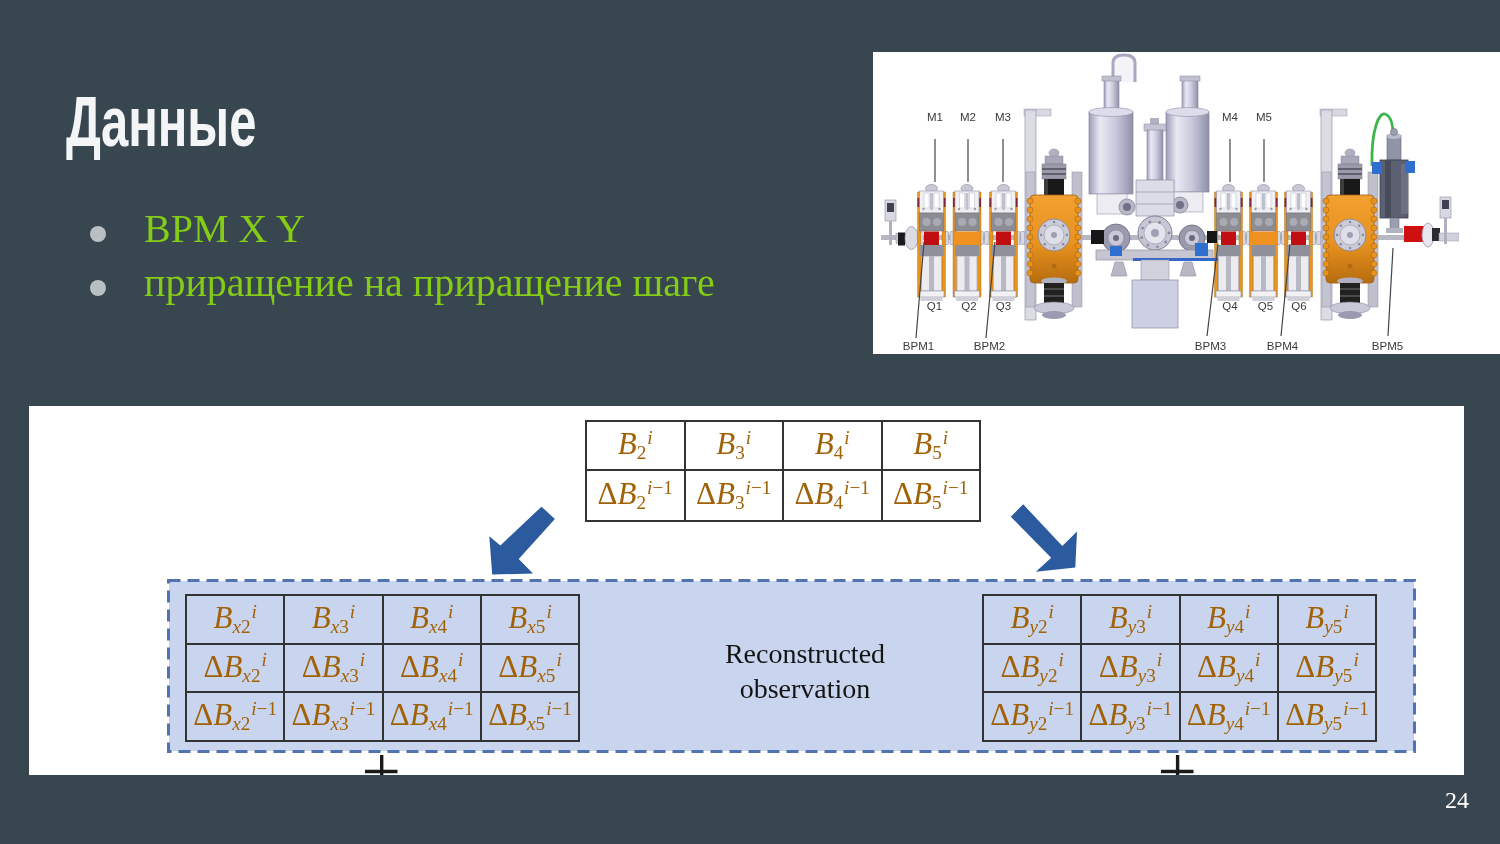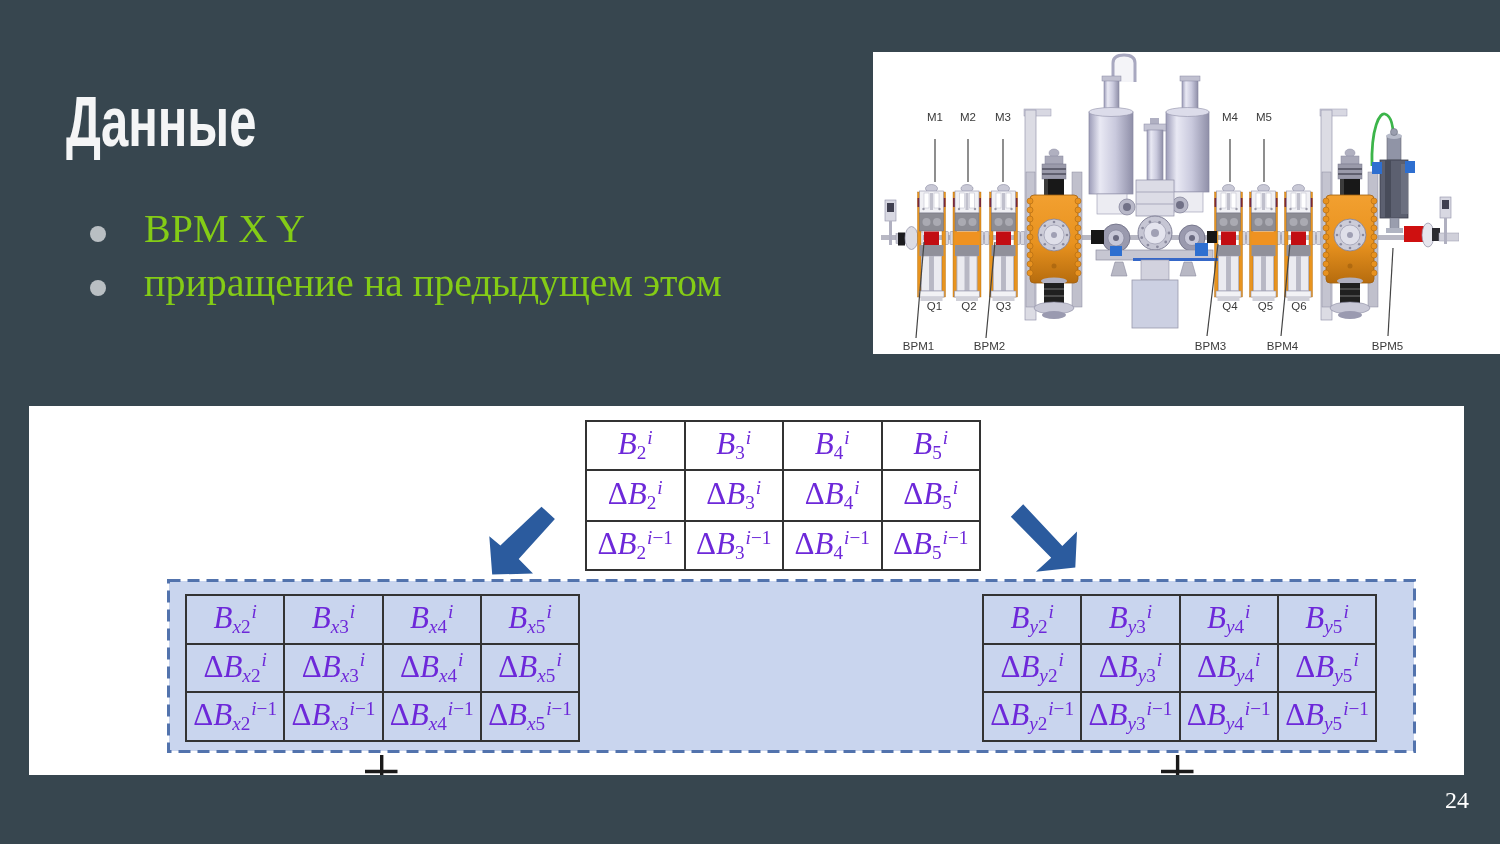--- a/index.html
+++ b/index.html
@@ -14,21 +14,21 @@
   ul.blt li{position:relative;padding-left:64px;}
   ul.blt li:before{content:"";position:absolute;left:10px;top:24px;width:16px;height:16px;
          border-radius:50%;background:#b9bfc3;}
   #imgpanel{left:873px;top:52px;width:706px;height:302px;background:#fff;}
   #diagpanel{left:29px;top:406px;width:1435px;height:369px;background:#fff;}
   #pagenum{right:31px;top:787px;font-family:"Liberation Serif",serif;font-size:24px;color:#ffffff;}
 
   
   table.mt{border-collapse:collapse;position:absolute;table-layout:fixed;}
   table.mt td{border:2px solid #333;text-align:center;vertical-align:middle;
-      font-family:"Liberation Serif",serif;font-size:31px;color:#6d28d9;padding:0;}
+      font-family:"Liberation Serif",serif;font-size:31px;color:#a16207;padding:0;}
   #ttop{left:556px;top:14px;}
   #ttop td{width:96.5px;}
   #ttop tr:nth-child(1) td{height:46.5px;}
   #ttop tr:nth-child(2) td{height:49.5px;}
   #ttop tr:nth-child(3) td{height:46.5px;}
   .m i{font-style:italic;}
   .m sub{font-size:0.62em;vertical-align:-0.28em;letter-spacing:0;}
   .m sup{font-size:0.62em;vertical-align:0.55em;font-style:italic;margin-left:1px;}
   .m sup .up{font-style:normal;}
 
@@ -40,21 +40,21 @@
   #tright{left:953px;top:188px;}
   #tright td{width:96.3px;height:46.6px;border-radius:6px;}
   #recon{position:absolute;left:586px;top:230px;width:380px;text-align:center;
       font-family:"Liberation Serif",serif;font-size:28px;color:#141414;line-height:35px;}
 </style>
 </head>
 <body>
   <div id="title" class="abs">Данные</div>
   <ul class="blt abs">
     <li>BPM X Y</li>
-    <li>приращение на предыдущем этом</li>
+    <li>приращение на приращение шаге</li>
   </ul>
 
   <div id="imgpanel" class="abs">
 <svg width="586" height="302" viewBox="0 0 586 302">
  <defs>
   <linearGradient id="gO" x1="0" y1="0" x2="0" y2="1">
    <stop offset="0" stop-color="#f2a030"></stop>
           <stop offset="0.55" stop-color="#e8921f"></stop>
           <stop offset="1" stop-color="#b66c0e"></stop>
   </linearGradient>
@@ -304,26 +304,20 @@
     </svg>
     <table class="mt" id="ttop">
       <tbody>
         <tr>
           <td><span class="m"><i>B</i><sub>2</sub><sup>i</sup></span></td>
           <td><span class="m"><i>B</i><sub>3</sub><sup>i</sup></span></td>
           <td><span class="m"><i>B</i><sub>4</sub><sup>i</sup></span></td>
           <td><span class="m"><i>B</i><sub>5</sub><sup>i</sup></span></td>
         </tr>
       <tr>
-          <td><span class="m">Δ<i>B</i><sub>2</sub><sup>i</sup></span></td>
-          <td><span class="m">Δ<i>B</i><sub>3</sub><sup>i</sup></span></td>
-          <td><span class="m">Δ<i>B</i><sub>4</sub><sup>i</sup></span></td>
-          <td><span class="m">Δ<i>B</i><sub>5</sub><sup>i</sup></span></td>
-        </tr>
-      <tr>
           <td><span class="m">Δ<i>B</i><sub>2</sub><sup>i<span class="up">−1</span></sup></span></td>
           <td><span class="m">Δ<i>B</i><sub>3</sub><sup>i<span class="up">−1</span></sup></span></td>
           <td><span class="m">Δ<i>B</i><sub>4</sub><sup>i<span class="up">−1</span></sup></span></td>
           <td><span class="m">Δ<i>B</i><sub>5</sub><sup>i<span class="up">−1</span></sup></span></td>
         </tr>
     </tbody>
     </table>
     <table class="mt" id="tleft">
       <tbody>
         <tr>
@@ -361,15 +355,16 @@
           <td><span class="m">Δ<i>B</i><sub><i>y</i>5</sub><sup>i</sup></span></td>
         </tr>
       <tr>
           <td><span class="m">Δ<i>B</i><sub><i>y</i>2</sub><sup>i<span class="up">−1</span></sup></span></td>
           <td><span class="m">Δ<i>B</i><sub><i>y</i>3</sub><sup>i<span class="up">−1</span></sup></span></td>
           <td><span class="m">Δ<i>B</i><sub><i>y</i>4</sub><sup>i<span class="up">−1</span></sup></span></td>
           <td><span class="m">Δ<i>B</i><sub><i>y</i>5</sub><sup>i<span class="up">−1</span></sup></span></td>
         </tr>
     </tbody>
     </table>
+    <div id="recon">Reconstructed<br>observation</div>
   </div>
 
   <div id="pagenum" class="abs">24</div>
 
 </body></html>

